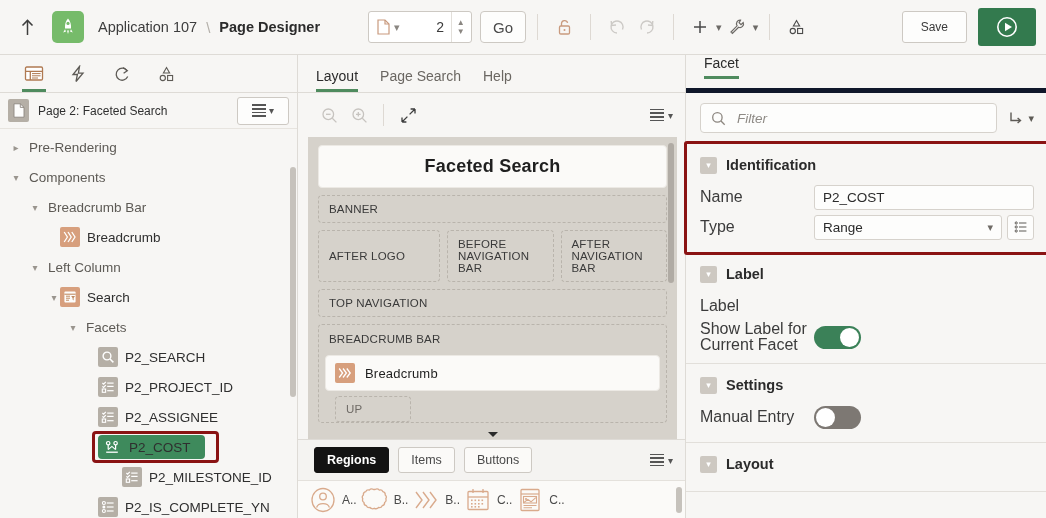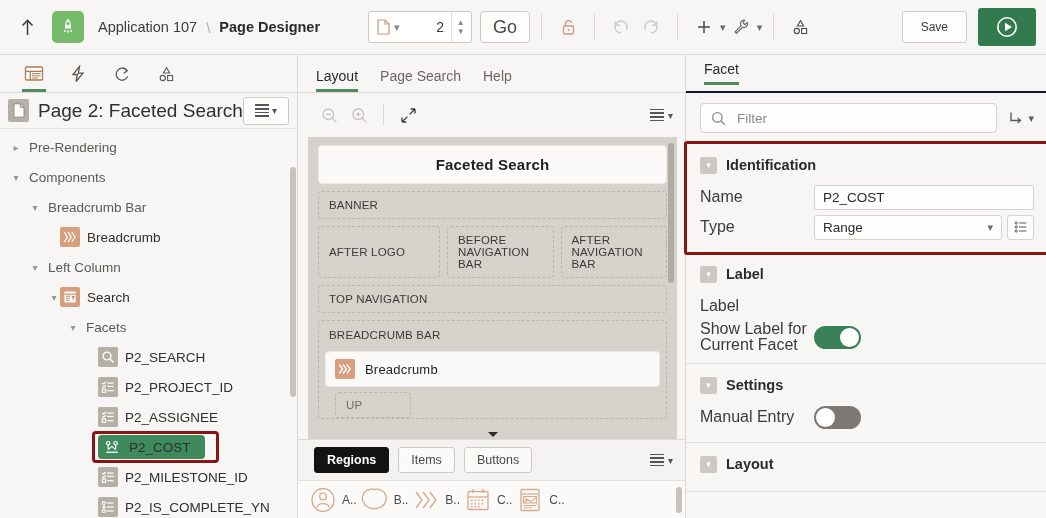--- a/index.html
+++ b/index.html
@@ -38,21 +38,21 @@
     height: 32px; border:1px solid #cdc9c3; background:#fff; border-radius:3px;
     display:flex; align-items:center; padding: 0 2px 0 8px; min-width: 104px;
   }
   .page-ico { display:flex; align-items:center; color:#c99a7e; }
   .page-chev { color:#8a8681; margin-left:4px; font-size:11px; }
   .page-num { flex:1; text-align:right; font-size:14px; color:#3b3b3b; padding-right:7px; }
   .spin { width:18px; border-left:1px solid #e2dfda; height:30px; display:flex; flex-direction:column; align-items:center; justify-content:center; }
   .spin div { font-size:8px; line-height:9px; color:#8a8681; }
   .go-btn {
     margin-left: 8px; height:32px; padding:0 12px; border:1px solid #cdc9c3; background:#fdfdfc;
-    border-radius:4px; font-size:18px; color:#4a4a4a; display:flex; align-items:center; cursor:pointer;
+    border-radius:4px; font-size:15px; color:#4a4a4a; display:flex; align-items:center; cursor:pointer;
     font-family: "Liberation Sans", sans-serif;
   }
   .tb-div { width:1px; height:26px; background:#ded9d3; margin: 0 11px; }
   .tb-ico { width:30px; height:30px; display:flex; align-items:center; justify-content:center; cursor:pointer; }
   .tb-ico.dim { opacity:.45; }
   .tb-grp { display:flex; align-items:center; }
   .tb-chev { font-size:11px; color:#6d6a66; margin-left:1px; }
   .tb-right { margin-left:auto; display:flex; align-items:center; }
   .save-btn {
     height:32px; padding:0 18px; border:1px solid #cdc9c3; background:#fdfdfc; border-radius:3px;
@@ -67,21 +67,21 @@
   .body { flex:1; display:flex; min-height:0; }
 
   
   .left { width: 298px; flex:0 0 298px; display:flex; flex-direction:column; background:#f7f6f4; border-right:1px solid #dedbd6; min-height:0; position:relative; }
   .left-tabs { height:38px; flex:0 0 38px; display:flex; align-items:flex-end; border-bottom:1px solid #dedbd6; padding-left: 12px; background:#f7f6f4;}
   .ltab { width:44px; height:37px; display:flex; align-items:center; justify-content:center; position:relative; cursor:pointer; }
   .ltab.active::after { content:""; position:absolute; bottom:0; left:10px; right:10px; height:3px; background:#4f8b5e; }
 
   .tree-head { height:36px; display:flex; align-items:center; padding: 0 8px 0 8px; border-bottom:1px solid #e7e4df; }
   .pg-icon { width:21px; height:23px; flex:0 0 21px; background:#b5afa6; border-radius:2px; display:flex; align-items:center; justify-content:center; }
-  .tree-head-label { font-size:19px; color:#2f2f2f; margin-left:9px; white-space:nowrap; }
+  .tree-head-label { font-size:12px; color:#2f2f2f; margin-left:9px; white-space:nowrap; }
   .menu-btn { margin-left:auto; width:52px; height:28px; border:1px solid #cdc9c3; background:#fdfdfc; border-radius:3px; display:flex; align-items:center; justify-content:center; gap:3px; cursor:pointer; }
   .hamb { display:flex; flex-direction:column; gap:2px; }
   .hamb i { display:block; width:14px; height:1.6px; background:#555; }
 
   .tree { flex:1; overflow:hidden; padding-top:3px; position:relative; }
   .tnode { display:flex; align-items:center; height:30px; font-size:13.5px; cursor:pointer; position:relative; }
   .tchev { width:12px; height:12px; display:flex; align-items:center; justify-content:center; color:#9a958e; font-size:10px; flex:0 0 12px; }
   .tlabel { color:#5d5a55; margin-left:7px; }
   .tnode.leaf .tlabel { color:#2f2f2f; }
   .titem-ico { width:20px; height:20px; flex:0 0 20px; border-radius:2px; display:flex; align-items:center; justify-content:center; }
@@ -103,21 +103,21 @@
   .ctools { height:44px; flex:0 0 44px; display:flex; align-items:center; padding:0 12px 0 16px; }
   .ctool { width:30px; height:30px; display:flex; align-items:center; justify-content:center; cursor:pointer; }
   .ctool.dim { opacity:.45; }
   .cdiv { width:1px; height:22px; background:#ded9d3; margin:0 9px; }
 
   .grid-wrap { flex:1; background:#d6d2cb; margin:0 8px 0 10px; padding:8px 10px 0 10px; position:relative; overflow:hidden; }
   .cell {
     border:1px dashed #b9b4ac; border-radius:4px; font-size:11.5px; color:#3a3a3a;
     padding:7px 10px; margin-bottom:7px; background:transparent; letter-spacing:.2px;
   }
-  .cell.header { background:#fbfaf8; border:1px solid #ece9e4; text-align:center; font-weight:bold; font-size:15px; padding:10px; color:#1f1f1f; }
+  .cell.header { background:#fbfaf8; border:1px solid #ece9e4; text-align:center; font-weight:bold; font-size:18px; padding:10px; color:#1f1f1f; }
   .cellrow { display:flex; gap:7px; margin-bottom:7px; }
   .cellrow .cell { margin-bottom:0; }
   .cell.logo { flex:0 0 122px; display:flex; align-items:center; }
   .cell.bnav { flex:1; }
   .cell.anav { flex:1; }
   .bcrumb-inner { background:#fbfaf8; border:1px solid #ece9e4; border-radius:4px; margin:0 6px 5px 6px; padding:7px 9px; display:flex; align-items:center; }
   .bcrumb-inner .tlabel { font-size:13px; color:#1f1f1f; margin-left:10px; }
   .cell.bcwrap { padding:8px 0 0 0; border:1px dashed #b9b4ac; }
   .cell.bclabel { border:none; padding:0 0 3px 10px; }
   .cell.up { width:76px; margin:0 0 0 16px; padding:6px 10px; color:#6f6b66; }
@@ -128,26 +128,26 @@
   .btn-row { height:40px; display:flex; align-items:center; padding:0 12px 0 16px; gap:9px; }
   .pbtn { height:26px; padding:0 12px; border:1px solid #cdc9c3; background:#fbfaf8; border-radius:3px; font-size:12.5px; color:#4a4a4a; display:flex; align-items:center; cursor:pointer; }
   .pbtn.active { background:#131313; color:#fff; border-color:#131313; font-weight:bold; }
   .icon-strip { height:38px; display:flex; align-items:center; padding-left:10px; gap:3px; border-top:1px solid #e4e1dc; background:#fbfaf8; overflow:hidden; }
   .istrip-item { display:flex; align-items:center; gap:4px; cursor:pointer; }
   .istrip-item span { font-size:12px; color:#4a4a4a; }
   .bscroll { position:absolute; right:3px; bottom:5px; width:6px; height:26px; background:#c6c2bc; border-radius:3px; }
 
   
   .right { flex:1; display:flex; flex-direction:column; background:#f7f6f4; min-height:0; position:relative; }
-  .rtabs { height:38px; flex:0 0 38px; display:flex; align-items:center; border-bottom:2px solid #0f172a; padding-left:18px; }
+  .rtabs { height:38px; flex:0 0 38px; display:flex; align-items:flex-start; border-bottom:5px solid #0f172a; padding-left:18px; }
   .rtab { font-size:14px; color:#2b2b2b; padding-bottom:8px; position:relative; cursor:pointer; }
   .rtab.active::after { content:""; position:absolute; bottom:0; left:0; right:0; height:3px; background:#4f8b5e; }
   .rfilter { height:50px; flex:0 0 50px; display:flex; align-items:center; padding:0 12px 0 14px; }
   .fbox { flex:1; height:30px; border:1px solid #d6d2cc; background:#fdfdfc; border-radius:4px; display:flex; align-items:center; padding:0 10px; }
-  .fbox input { border:0; outline:0; background:transparent; font-size:13.5px; color:#3b3b3b; margin-left:9px; width:100%; font-family:"Liberation Sans", sans-serif; }
+  .fbox input { border:0; outline:0; background:transparent; font-size:13.5px; color:#3b3b3b; margin-left:9px; width:100%; font-family:"Liberation Sans", sans-serif;font-style:italic; }
   .fbox input::placeholder { color:#8e8a85; }
   .rf-right { display:flex; align-items:center; margin-left:10px; cursor:pointer; }
 
   .props { flex:1; overflow:hidden; }
   .pgroup { border-bottom:1px solid #e2dfda; padding: 8px 12px 10px 14px; }
   .pgroup.firstgrp { border-top:1px solid #e2dfda; }
   .ghead { display:flex; align-items:center; height:26px; margin-bottom:4px; }
   .gtog { width:17px; height:17px; background:#cdc8c1; border-radius:2px; display:flex; align-items:center; justify-content:center; color:#fff; font-size:9px; cursor:pointer; }
   .gtitle { font-size:14.5px; font-weight:bold; color:#2b2b2b; margin-left:9px; }
   .prow { display:flex; align-items:center; min-height:30px; }
@@ -405,21 +405,21 @@
                   <circle cx="3.2" cy="3.2" r="1.7" fill="none" stroke="#fff" stroke-width="1.2"></circle>
                   <circle cx="10.6" cy="3.2" r="1.7" fill="none" stroke="#fff" stroke-width="1.2"></circle>
                   <path d="M3.2 4.9 L3.2 9.5 M10.6 4.9 L10.6 9.5" stroke="#fff" stroke-width="1.2"></path>
                   <path d="M1.2 12.2 H12.8" stroke="#fff" stroke-width="1.3"></path>
                   <path d="M3.2 9.6 L6.9 6.4 L10.6 9.6" fill="none" stroke="#fff" stroke-width="1.1"></path>
                 </svg>
               </span>
               <span class="tlabel">P2_COST</span>
             </span>
           </div>
-          <div class="tnode leaf" style="padding-left: 86px;">
+          <div class="tnode leaf" style="padding-left: 110px;">
             <span class="tchev"></span>
             <span class="titem-ico ico-grey">
               <svg width="14" height="14" viewBox="0 0 14 14">
                 <path d="M1.4 3 L2.6 4.2 L4.8 1.8" fill="none" stroke="#fff" stroke-width="1.2"></path>
                 <path d="M6.2 3.1 H12.6" stroke="#fff" stroke-width="1.2"></path>
                 <path d="M1.4 6.3 L2.6 7.5 L4.8 5.1" fill="none" stroke="#fff" stroke-width="1.2"></path>
                 <path d="M6.2 6.4 H12.6" stroke="#fff" stroke-width="1.2"></path>
                 <rect x="1.3" y="9" width="3.3" height="3.3" fill="none" stroke="#fff" stroke-width="1.1"></rect>
                 <path d="M6.2 10.7 H12.6" stroke="#fff" stroke-width="1.2"></path>
               </svg>

